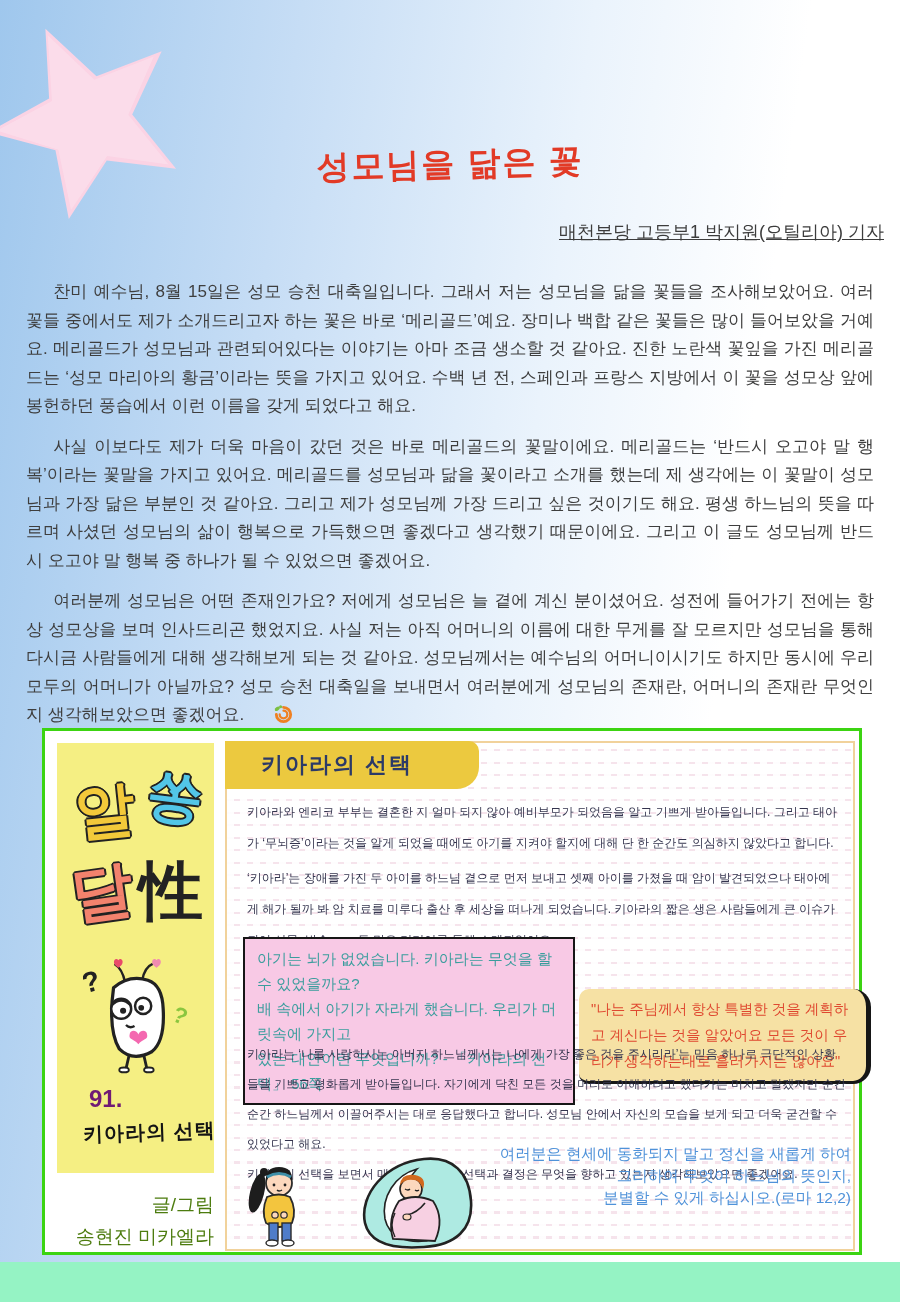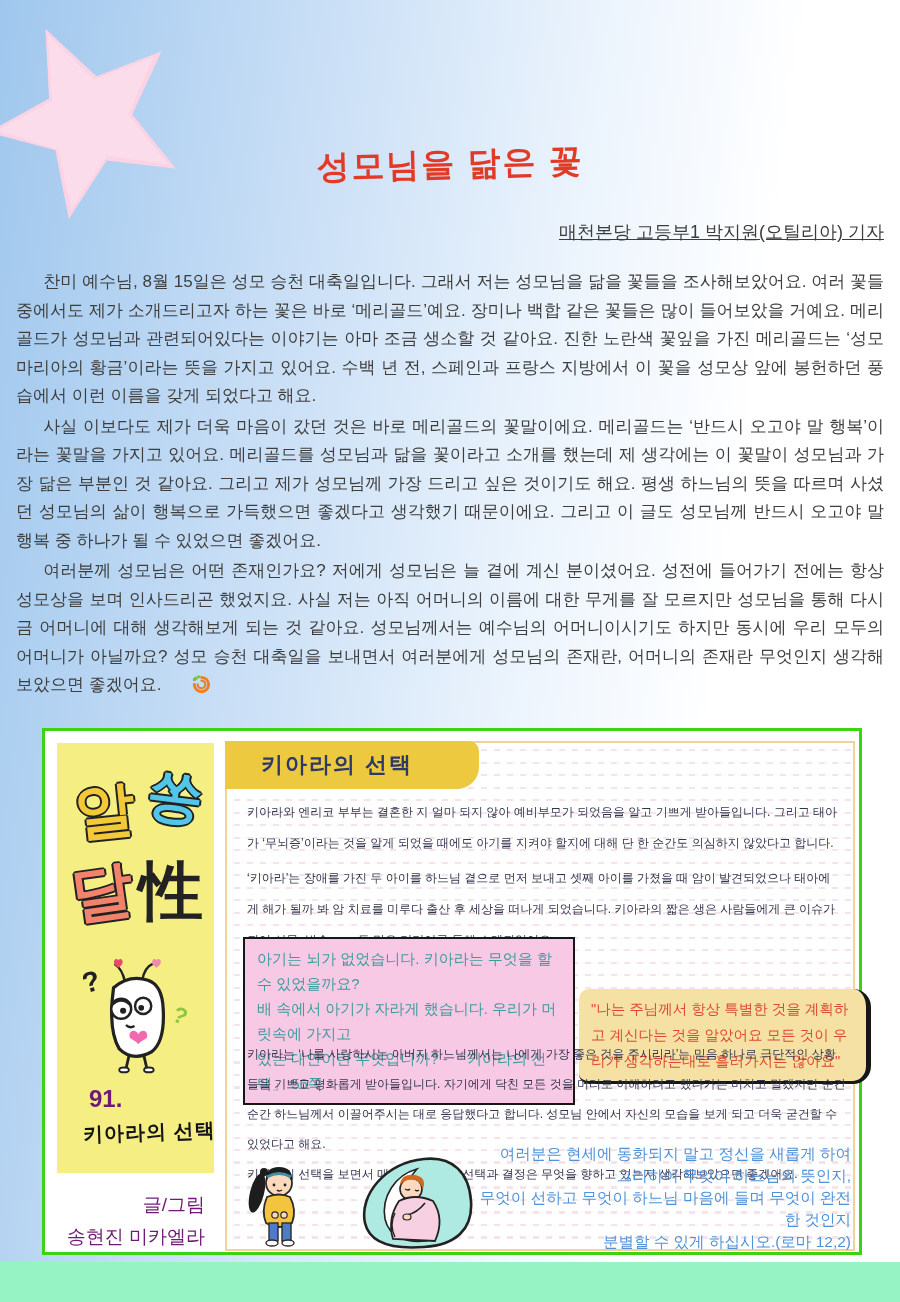--- a/index.html
+++ b/index.html
@@ -15,21 +15,21 @@
     color:#e23a26; font-size:33px; font-weight:bold; letter-spacing:2px;
     transform:rotate(-1.5deg);
   }
   .byline {
     position:absolute; right:16px; top:220px; font-size:18px; color:#3c3c3c;text-decoration:underline;
   }
   .article-body {
     position:absolute; left:14px; top:266px; width:872px;
     font-size:17px; line-height:28.5px; color:#3e3e3e; text-align:justify;
   }
-  .article-body p { margin:2px; text-indent:1.6em; }
+  .article-body p { margin:12px; text-indent:1.6em; }
   .endmark { display:inline-block; width:21px; height:21px; vertical-align:-5px; margin-left:2px; }
 
   
   .green-box {
     position:absolute; left:42px; top:728px; width:820px; height:527px;
     background:#ffffff; border:3px solid #3cd412;
   }
   .yellow-panel {
     position:absolute; left:12px; top:12px; width:157px; height:430px;
     background:#f5ef83;
@@ -39,22 +39,22 @@
     text-shadow:-2px 0 #222,2px 0 #222,0 -2px #222,0 2px #222,-1px -1px #222,1px 1px #222,1px -1px #222,-1px 1px #222;
   }
   .lc1 { left:18px; top:38px;  color:#f3c93a; transform:rotate(-6deg); }
   .lc2 { left:90px; top:26px;  color:#52c6e8; transform:rotate(7deg); font-size:56px; }
   .lc3 { left:14px; top:118px; color:#f3826d; transform:rotate(-8deg); font-size:62px; }
   .lc4 { left:82px; top:116px; color:#222; text-shadow:none; font-size:64px; }
   .mascot { position:absolute; left:26px; top:210px; width:105px; height:125px; }
   .ep-number { position:absolute; left:32px; top:342px; font-size:24px; font-weight:bold; color:#701a75; }
   .ep-title  { position:absolute; left:26px; top:376px; font-size:20px; font-weight:bold; color:#141414;
                transform:rotate(-2deg); letter-spacing:1px; white-space:nowrap; }
-  .credit { position:absolute; left:3px; top:458px; width:157px; text-align:right;
-            font-size:19px; color:#701a75; line-height:32px; }
+  .credit { position:absolute; left:12px; top:458px; width:157px; text-align:right;
+            font-size:19px; color:#4d7c0f; line-height:32px; }
 
   .inner-box {
     position:absolute; left:180px; top:10px; width:630px; height:510px;
     border:2px solid #f1d29b;
     background:
       repeating-linear-gradient(90deg, rgba(255,255,255,0.92) 0 7px, rgba(255,255,255,0) 7px 13px),
       repeating-linear-gradient(0deg, #ffffff 0 10px, rgba(238,205,220,0.55) 10px 12.5px);
   }
   .tab {
     position:absolute; left:-2px; top:-2px; width:254px; height:48px;
@@ -96,21 +96,21 @@
       <polygon fill="#fce3ee" opacity="0.55" points="62,20 106,62 162,40 138,95 176,142 118,134 84,185 72,128 14,110 66,82"></polygon>
     </svg>
   </div>
 
   <div class="article-title">성모님을 닮은 꽃</div>
   <div class="byline">매천본당 고등부1 박지원(오틸리아) 기자</div>
 
   <div class="article-body">
     <p><span>찬미 예수님, 8월 15일은 성모 승천 대축일입니다. 그래서 저는 성모님을 닮을 꽃들을 조사해보았어요. 여러 꽃들 중에서도 제가 소개드리고자 하는 꽃은 바로 ‘메리골드’예요. 장미나 백합 같은 꽃들은 많이 들어보았을 거예요. 메리골드가 성모님과 관련되어있다는 이야기는 아마 조금 생소할 것 같아요. 진한 노란색 꽃잎을 가진 메리골드는 ‘성모 마리아의 황금’이라는 뜻을 가지고 있어요. 수백 년 전, 스페인과 프랑스 지방에서 이 꽃을 성모상 앞에 봉헌하던 풍습에서 이런 이름을 갖게 되었다고 해요.</span></p>
     <p><span>사실 이보다도 제가 더욱 마음이 갔던 것은 바로 메리골드의 꽃말이에요. 메리골드는 ‘반드시 오고야 말 행복’이라는 꽃말을 가지고 있어요. 메리골드를 성모님과 닮을 꽃이라고 소개를 했는데 제 생각에는 이 꽃말이 성모님과 가장 닮은 부분인 것 같아요. 그리고 제가 성모님께 가장 드리고 싶은 것이기도 해요. 평생 하느님의 뜻을 따르며 사셨던 성모님의 삶이 행복으로 가득했으면 좋겠다고 생각했기 때문이에요. 그리고 이 글도 성모님께 반드시 오고야 말 행복 중 하나가 될 수 있었으면 좋겠어요.</span></p>
-    <p><span>여러분께 성모님은 어떤 존재인가요? 저에게 성모님은 늘 곁에 계신 분이셨어요. 성전에 들어가기 전에는 항상 성모상을 보며 인사드리곤 했었지요. 사실 저는 아직 어머니의 이름에 대한 무게를 잘 모르지만 성모님을 통해 다시금 어머니에 대해 생각해보게 되는 것 같아요. 성모님께서는 예수님의 어머니이시기도 하지만 동시에 우리 모두의 어머니가 아닐까요? 성모 승천 대축일을 보내면서 여러분에게 성모님의 존재란, 어머니의 존재란 무엇인지 생각해보았으면 좋겠어요.</span><span class="endmark"><svg viewBox="0 0 22 22" width="21" height="21">
+    <p><span>여러분께 성모님은 어떤 존재인가요? 저에게 성모님은 늘 곁에 계신 분이셨어요. 성전에 들어가기 전에는 항상 성모상을 보며 인사드리곤 했었지요. 사실 저는 아직 어머니의 이름에 대한 무게를 잘 모르지만 성모님을 통해 다시금 사람들에게 대해 생각해보게 되는 것 같아요. 성모님께서는 예수님의 어머니이시기도 하지만 동시에 우리 모두의 어머니가 아닐까요? 성모 승천 대축일을 보내면서 여러분에게 성모님의 존재란, 어머니의 존재란 무엇인지 생각해보았으면 좋겠어요.</span><span class="endmark"><svg viewBox="0 0 22 22" width="21" height="21">
         <path d="M11,3.5 A7.5,7.5 0 1 1 3.5,11" fill="none" stroke="#ef8022" stroke-width="3" stroke-linecap="round"></path>
         <path d="M11,7 A4,4 0 1 1 7,11" fill="none" stroke="#ef8022" stroke-width="2.4" stroke-linecap="round"></path>
         <ellipse cx="4.5" cy="5" rx="3" ry="1.8" fill="#7cc043" transform="rotate(-35 4.5 5)"></ellipse>
         <circle cx="8" cy="2.8" r="1.6" fill="#7cc043"></circle>
       </svg></span></p>
   </div>
 
   <div class="green-box">
 
     <div class="yellow-panel">
@@ -193,21 +193,20 @@
           <path d="M160,46 Q148,64 154,84 L196,86 Q206,64 194,46 Q176,38 160,46 Z" fill="#f7d0e2" stroke="#222" stroke-width="1.8"></path>
           <path d="M156,58 Q150,70 156,82" fill="none" stroke="#222" stroke-width="1.4"></path>
           <path d="M186,48 Q178,58 168,60" fill="none" stroke="#222" stroke-width="1.6"></path>
           <ellipse cx="168" cy="62" rx="4" ry="3" fill="#fcd8bd" stroke="#222" stroke-width="1.2"></ellipse>
         </svg>
       </div>
 
       <div class="scripture">
         <div>여러분은 현세에 동화되지 말고 정신을 새롭게 하여</div>
         <div>그리하여 무엇이 하느님의 뜻인지,</div>
-        <div>무엇이 선하고 무엇이 하느님 마음에 들며 무엇이 완전한 것인지</div>
         <div>분별할 수 있게 하십시오.(로마 12,2)</div>
       </div>
     </div>
   </div>
 
   <div class="mint-bar"></div>
 
 </div>
 
 </body></html>

